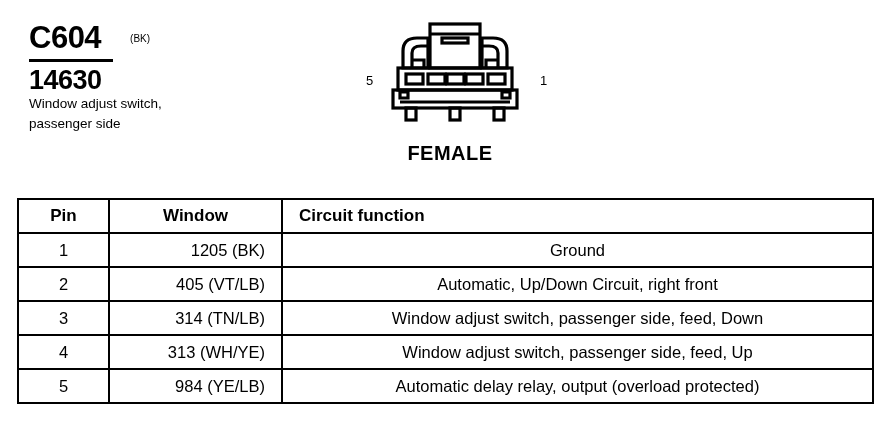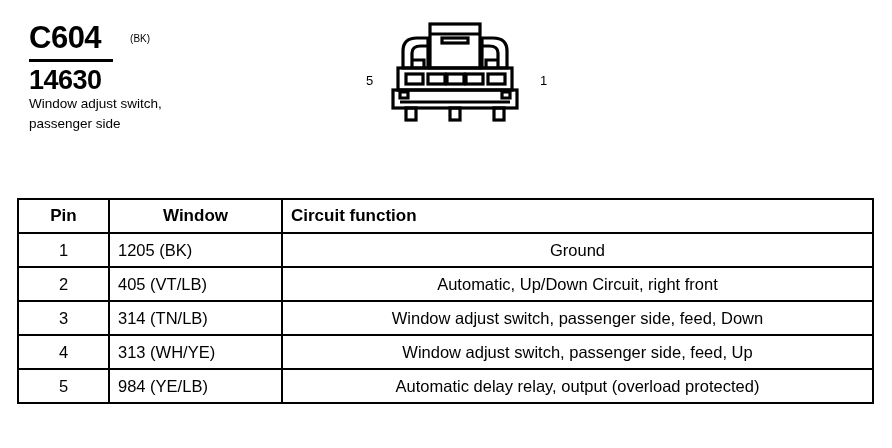--- a/index.html
+++ b/index.html
@@ -99,32 +99,32 @@
     position: absolute;
     left: 17px;
     top: 198px;
     width: 857px;
     border-collapse: collapse;
     table-layout: fixed;
   }
   #pinout-table td, #pinout-table th {
     border: 2.5px solid #000;
     height: 34px;
-    padding: 0 8px;
+    padding: 0 16px;
     font-size: 16.5px;
     font-weight: normal;
     box-sizing: border-box;
   }
   #pinout-table thead th {
     font-weight: bold;
     text-align: center;
     font-size: 17px;
   }
   .col-pin      { width: 91px;  text-align: center; }
-  .col-circuit  { width: 173px; text-align: left; }
+  .col-circuit  { width: 173px; text-align: right; }
   .col-function { text-align: center; padding-left: 13px; }
 </style>
 </head>
 <body>
 
 <div id="header-block">
   <div id="connector-id-row">
     <span id="connector-id">C604</span>
     <span id="connector-color-code">(BK)</span>
   </div>
@@ -172,20 +172,21 @@
         <path d="M10,74 L18,74 L18,80 L10,80 Z"></path>
         <path d="M120,74 L112,74 L112,80 L120,80 Z"></path>
 
         <rect x="16" y="90" width="10" height="12"></rect>
         <rect x="60" y="90" width="10" height="12"></rect>
         <rect x="104" y="90" width="10" height="12"></rect>
       </g>
     </svg>
   </div>
 
+  <div id="connector-gender-label">FEMALE</div>
 </div>
 
 <table id="pinout-table">
   <thead>
     <tr>
       <th class="col-pin">Pin</th>
       <th class="col-circuit">Window</th>
       <th class="col-function" style="text-align:left;">Circuit function</th>
     </tr>
   </thead>

